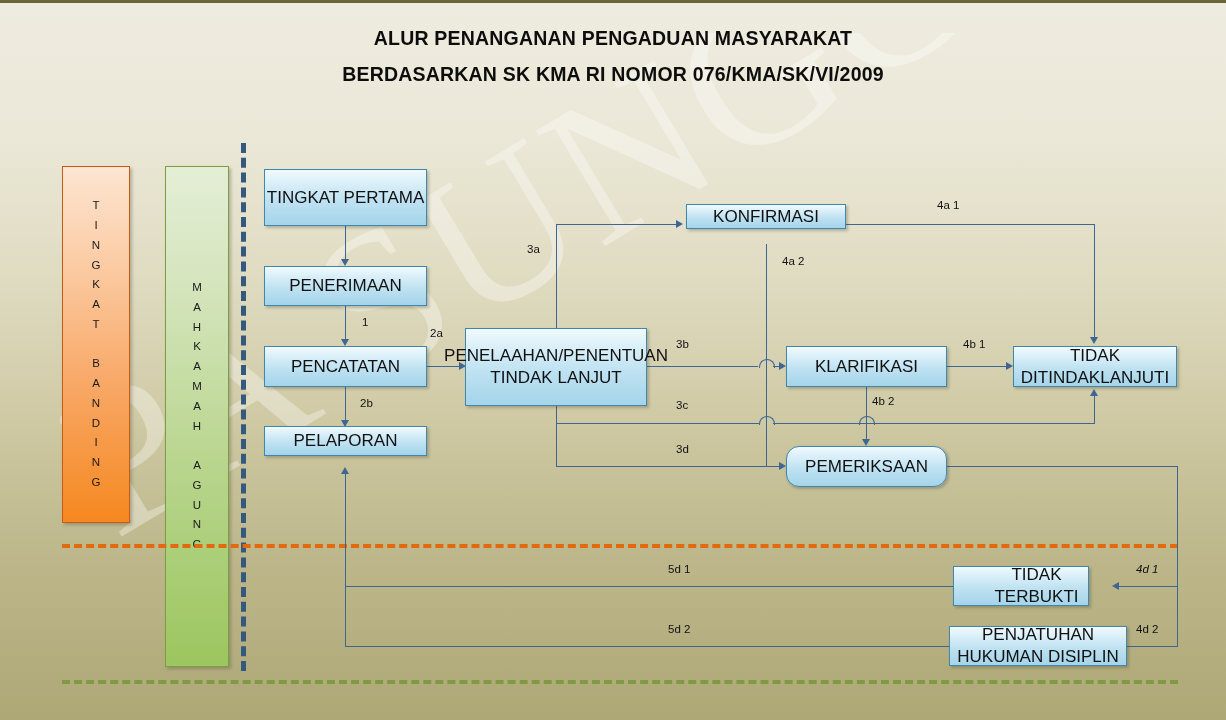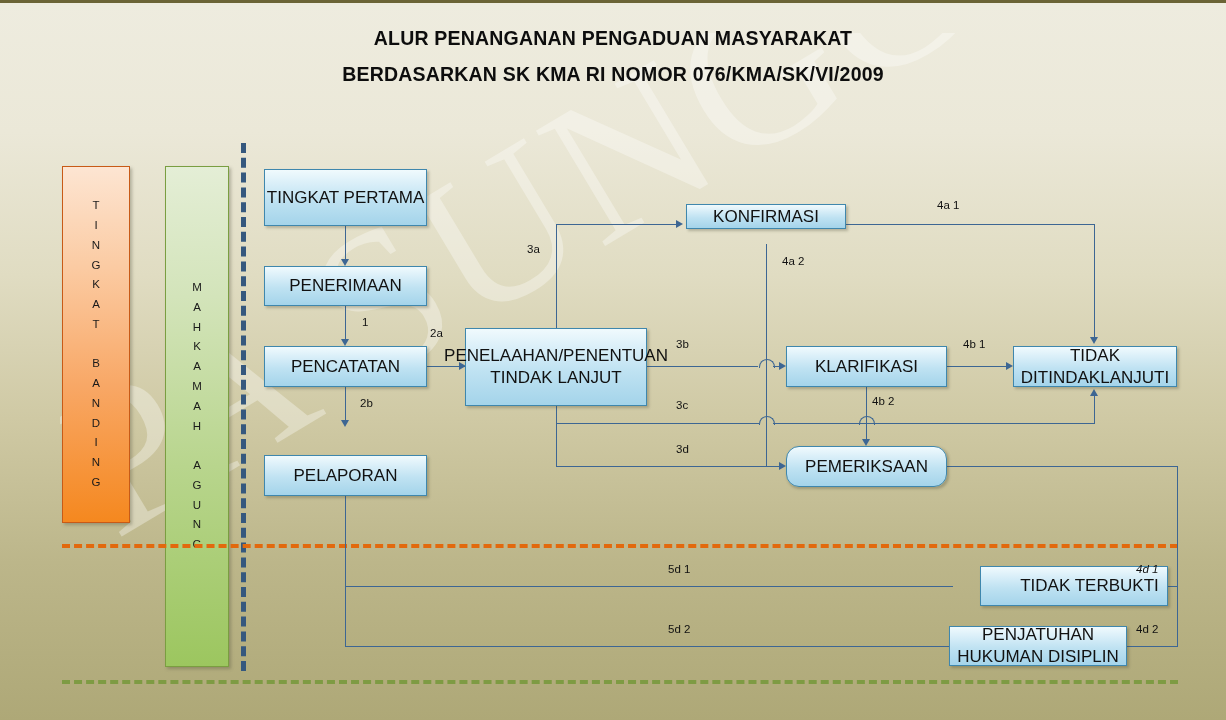--- a/index.html
+++ b/index.html
@@ -229,21 +229,21 @@
   </div>
 
   <div class="node" id="n-penerimaan" style="left:264px;top:263px;width:163px;height:40px;">
     <span>PENERIMAAN</span>
   </div>
 
   <div class="node" id="n-pencatatan" style="left:264px;top:343px;width:163px;height:41px;">
     <span>PENCATATAN</span>
   </div>
 
-  <div class="node" id="n-pelaporan" style="left:264px;top:423px;width:163px;height:41px;margin-top:29px;">
+  <div class="node" id="n-pelaporan" style="left:264px;top:423px;width:163px;height:30px;">
     <span>PELAPORAN</span>
   </div>
 
   <div class="node" id="n-penelaahan" style="left:465px;top:325px;width:182px;height:78px;padding:0 4px;">
     <span>PENELAAHAN/PENENTUAN TINDAK LANJUT</span>
   </div>
 
   <div class="node" id="n-konfirmasi" style="left:686px;top:201px;width:160px;height:25px;">
     <span>KONFIRMASI</span>
   </div>
@@ -253,21 +253,21 @@
   </div>
 
   <div class="node" id="n-pemeriksaan" style="left:786px;top:443px;width:161px;height:41px;border-radius:13px;">
     <span>PEMERIKSAAN</span>
   </div>
 
   <div class="node" id="n-tidak-ditindaklanjuti" style="left:1013px;top:343px;width:164px;height:41px;justify-content:center;">
     <span>TIDAK DITINDAKLANJUTI</span>
   </div>
 
-  <div class="node" id="n-tidak-terbukti" style="left:980px;top:563px;width:188px;height:40px;padding-left:31px;">
+  <div class="node" id="n-tidak-terbukti" style="left:953px;top:563px;width:136px;height:40px;padding-left:31px;">
     <span>TIDAK TERBUKTI</span>
   </div>
 
   <div class="node" id="n-penjatuhan" style="left:949px;top:623px;width:178px;height:40px;">
     <span>PENJATUHAN HUKUMAN DISIPLIN</span>
   </div>
 
 </div>
 
 </body></html>

